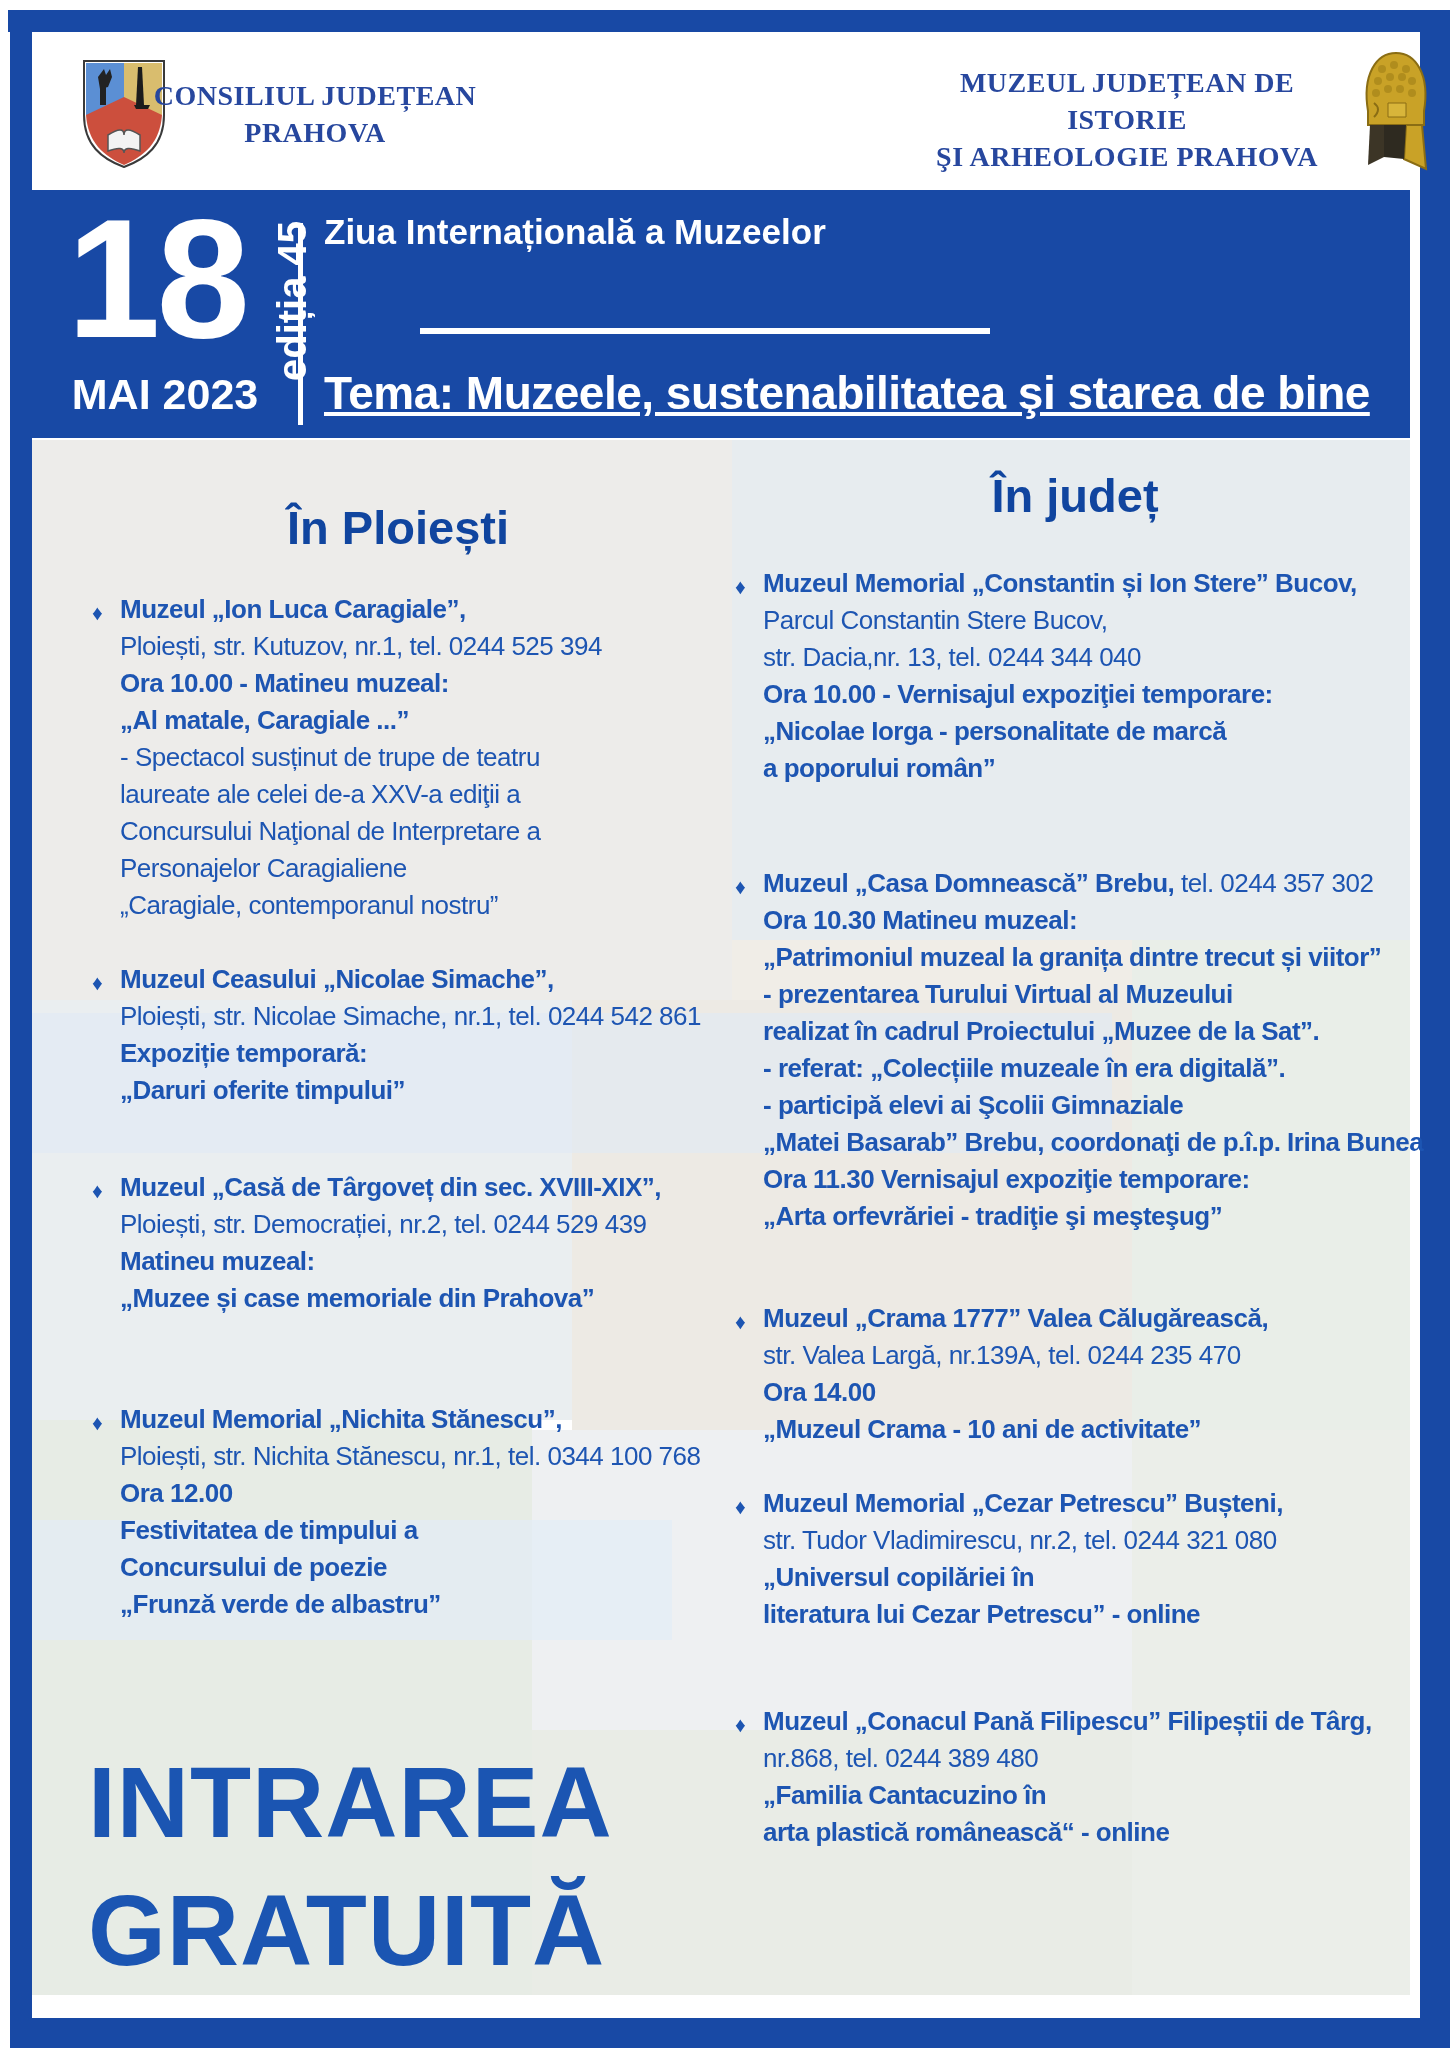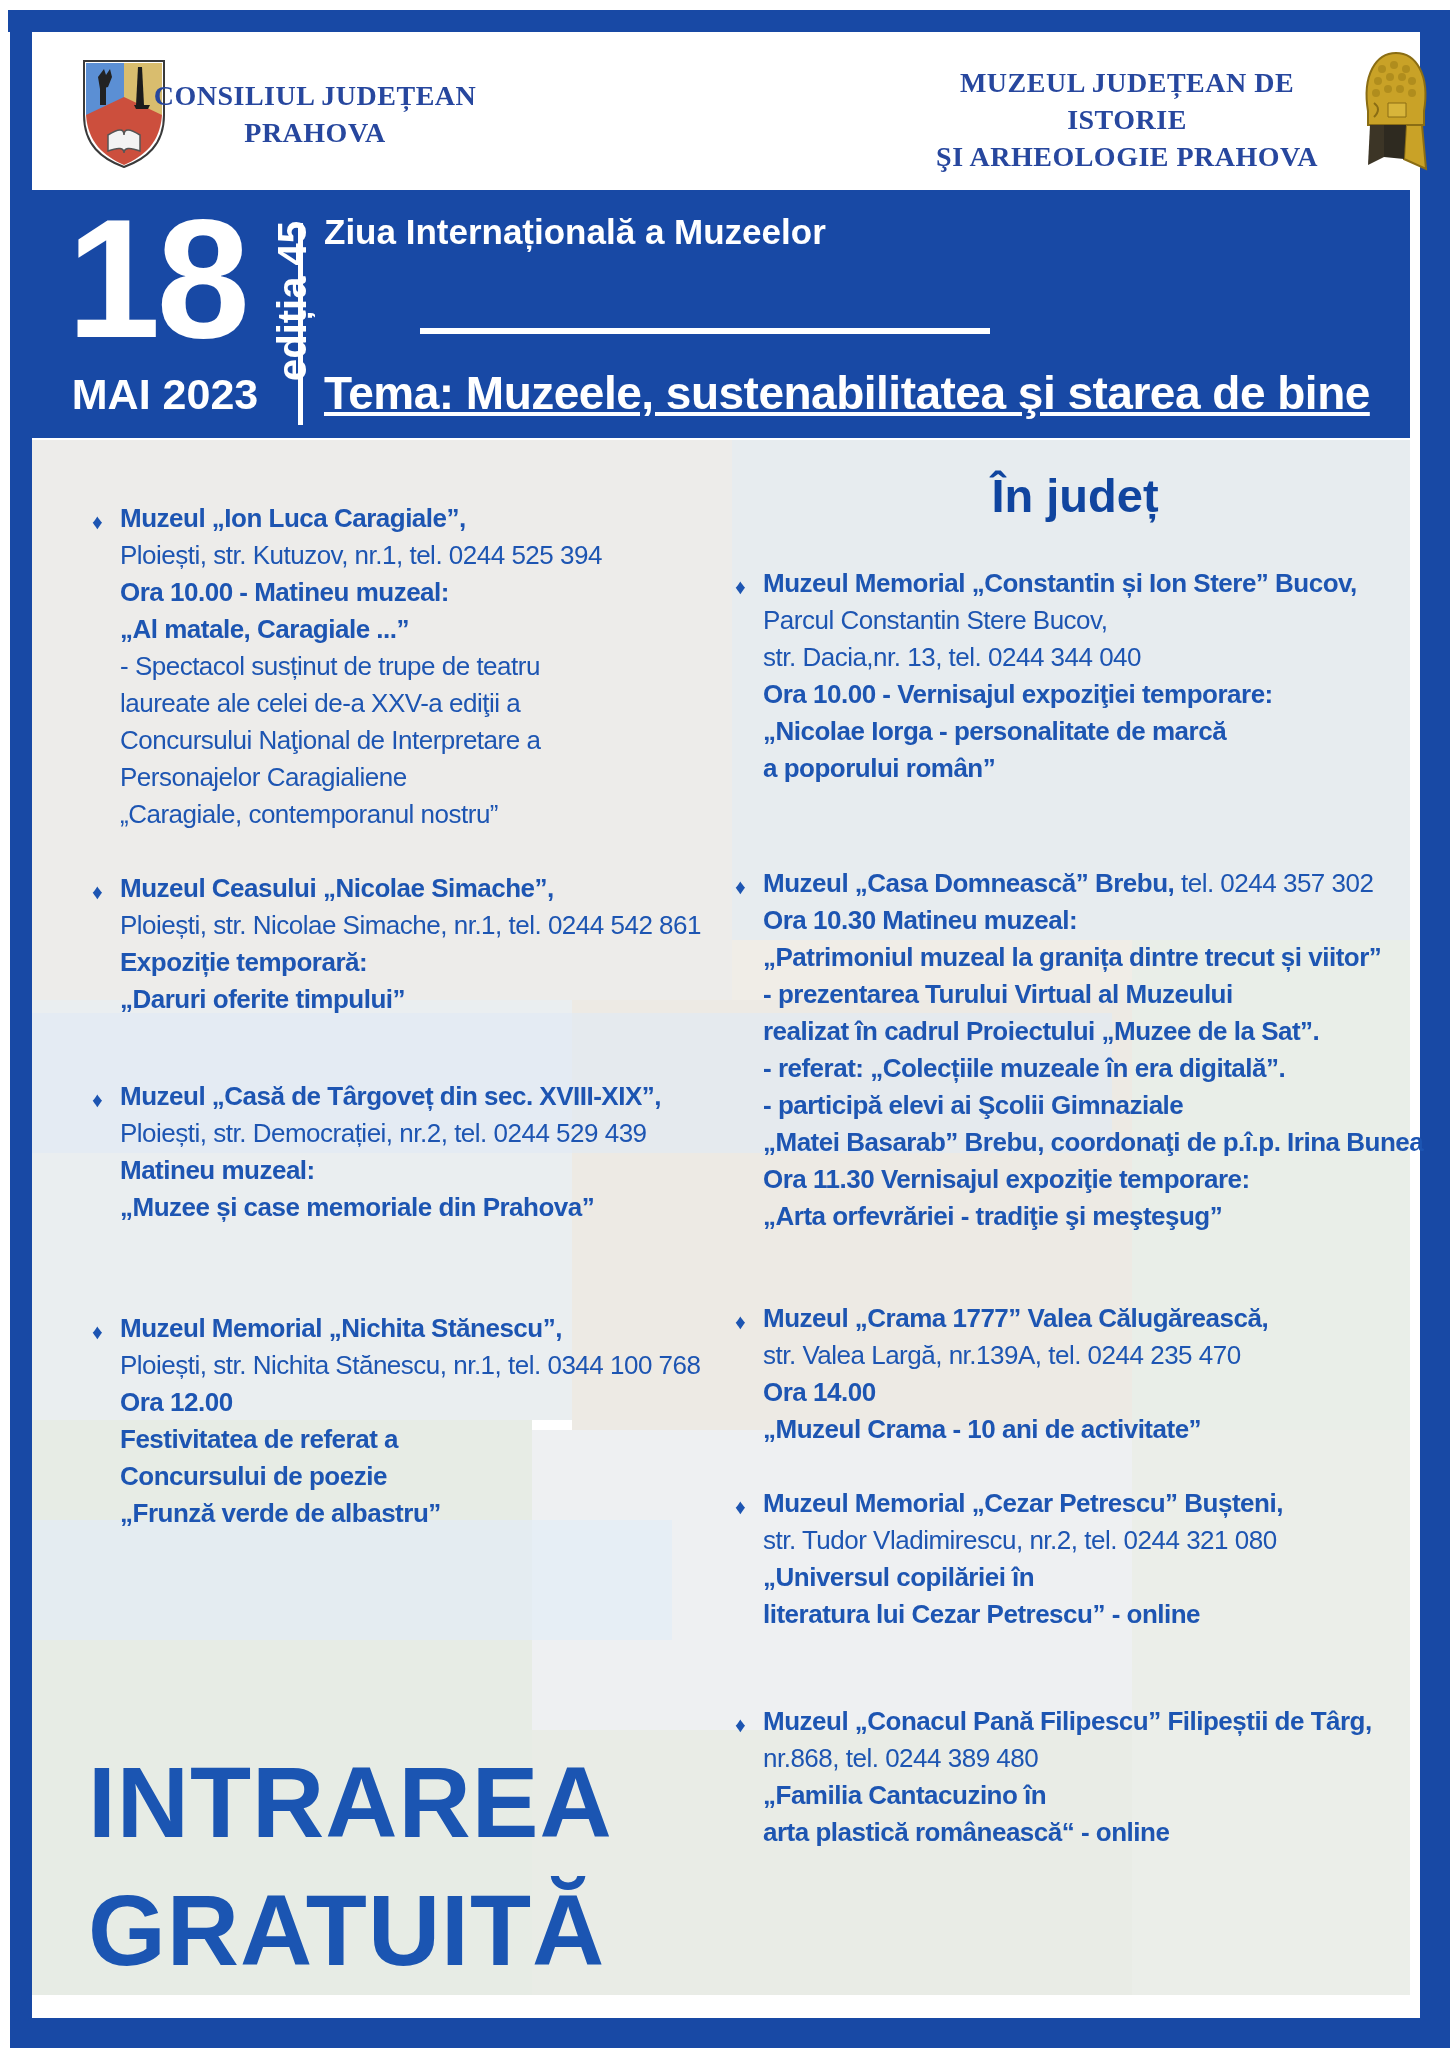--- a/index.html
+++ b/index.html
@@ -145,20 +145,21 @@
   <div class="day">18</div>
   <div class="monthyear">MAI 2023</div>
   <div class="edition">ediția 45</div>
   <div class="vline"></div>
   <div class="event-title">Ziua Internațională a Muzeelor</div>
   <div class="title-underline"></div>
   <div class="event-theme">Tema: Muzeele, sustenabilitatea şi starea de bine</div>
 </div>
 
 <div class="col col-left">
+  <h2 class="col-heading">În Ploiești</h2>
   <div>
       <div class="entry">
         <div class="line bold"><span class="bullet">♦</span><span>Muzeul „Ion Luca Caragiale”,</span></div>
         <div class="line"><span>Ploiești, str. Kutuzov, nr.1, tel. 0244 525 394</span></div>
         <div class="line bold"><span>Ora 10.00 - Matineu muzeal:</span></div>
         <div class="line bold"><span>„Al matale, Caragiale ...”</span></div>
         <div class="line"><span>- Spectacol susținut de trupe de teatru</span></div>
         <div class="line"><span>laureate ale celei de-a XXV-a ediţii a</span></div>
         <div class="line"><span>Concursului Naţional de Interpretare a</span></div>
         <div class="line"><span>Personajelor Caragialiene</span></div>
@@ -173,21 +174,21 @@
       <div class="entry">
         <div class="line bold"><span class="bullet">♦</span><span>Muzeul „Casă de Târgoveț din sec. XVIII-XIX”,</span></div>
         <div class="line"><span>Ploiești, str. Democrației, nr.2, tel. 0244 529 439</span></div>
         <div class="line bold"><span>Matineu muzeal:</span></div>
         <div class="line bold"><span>„Muzee și case memoriale din Prahova”</span></div>
       </div>
       <div class="entry">
         <div class="line bold"><span class="bullet">♦</span><span>Muzeul Memorial „Nichita Stănescu”,</span></div>
         <div class="line"><span>Ploiești, str. Nichita Stănescu, nr.1, tel. 0344 100 768</span></div>
         <div class="line bold"><span>Ora 12.00</span></div>
-        <div class="line bold"><span>Festivitatea de referat a</span></div>
+        <div class="line bold"><span>Festivitatea de timpului a</span></div>
         <div class="line bold"><span>Concursului de poezie</span></div>
         <div class="line bold"><span>„Frunză verde de albastru”</span></div>
       </div>
     </div>
 </div>
 
 <div class="col col-right">
   <h2 class="col-heading">În județ</h2>
   <div>
       <div class="entry">

